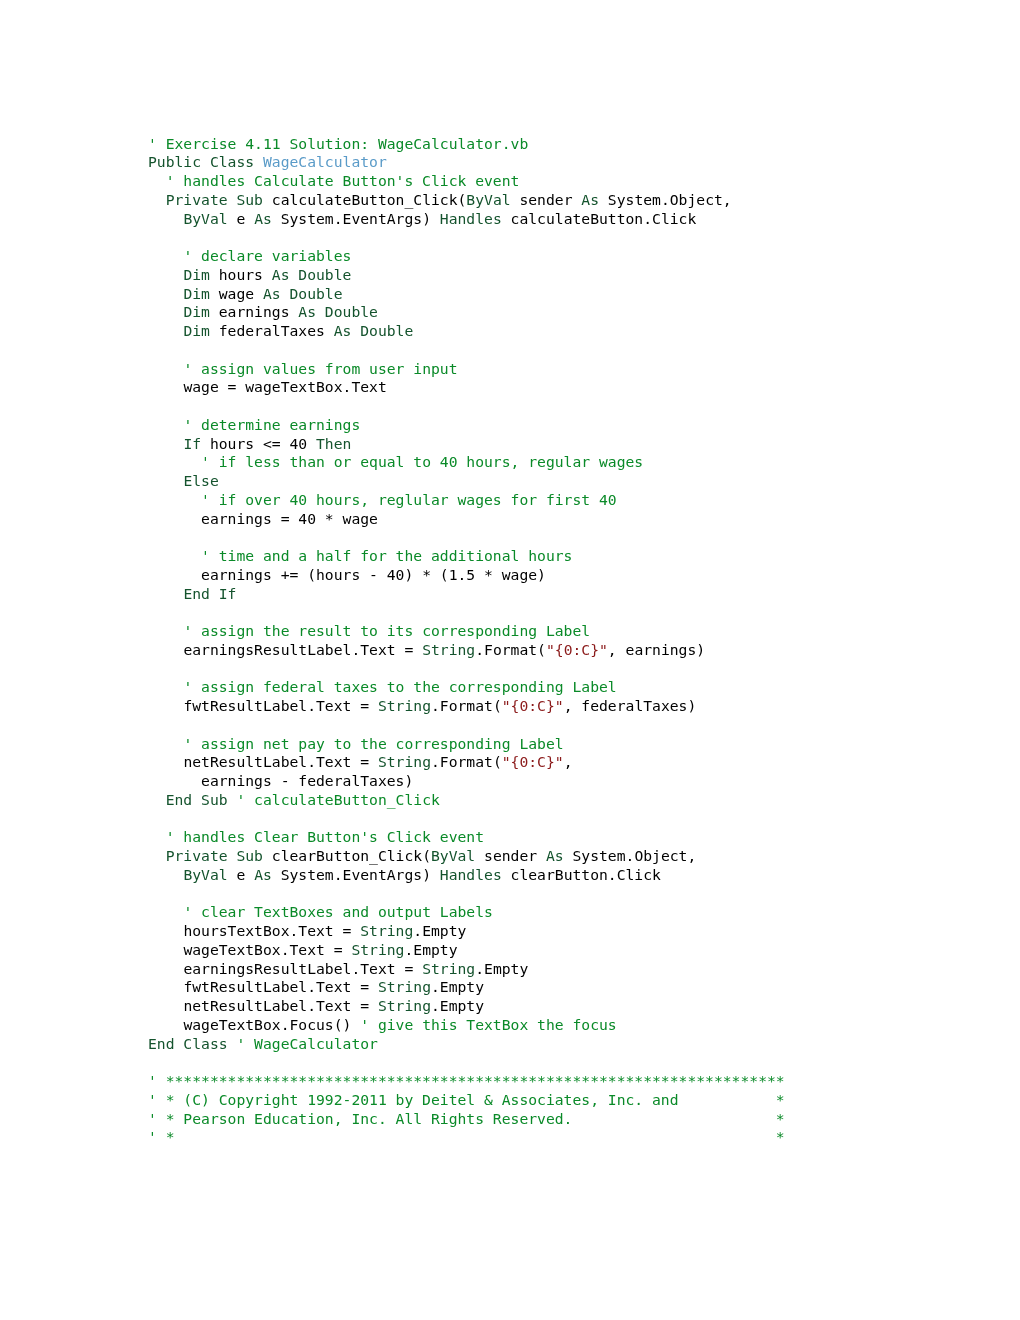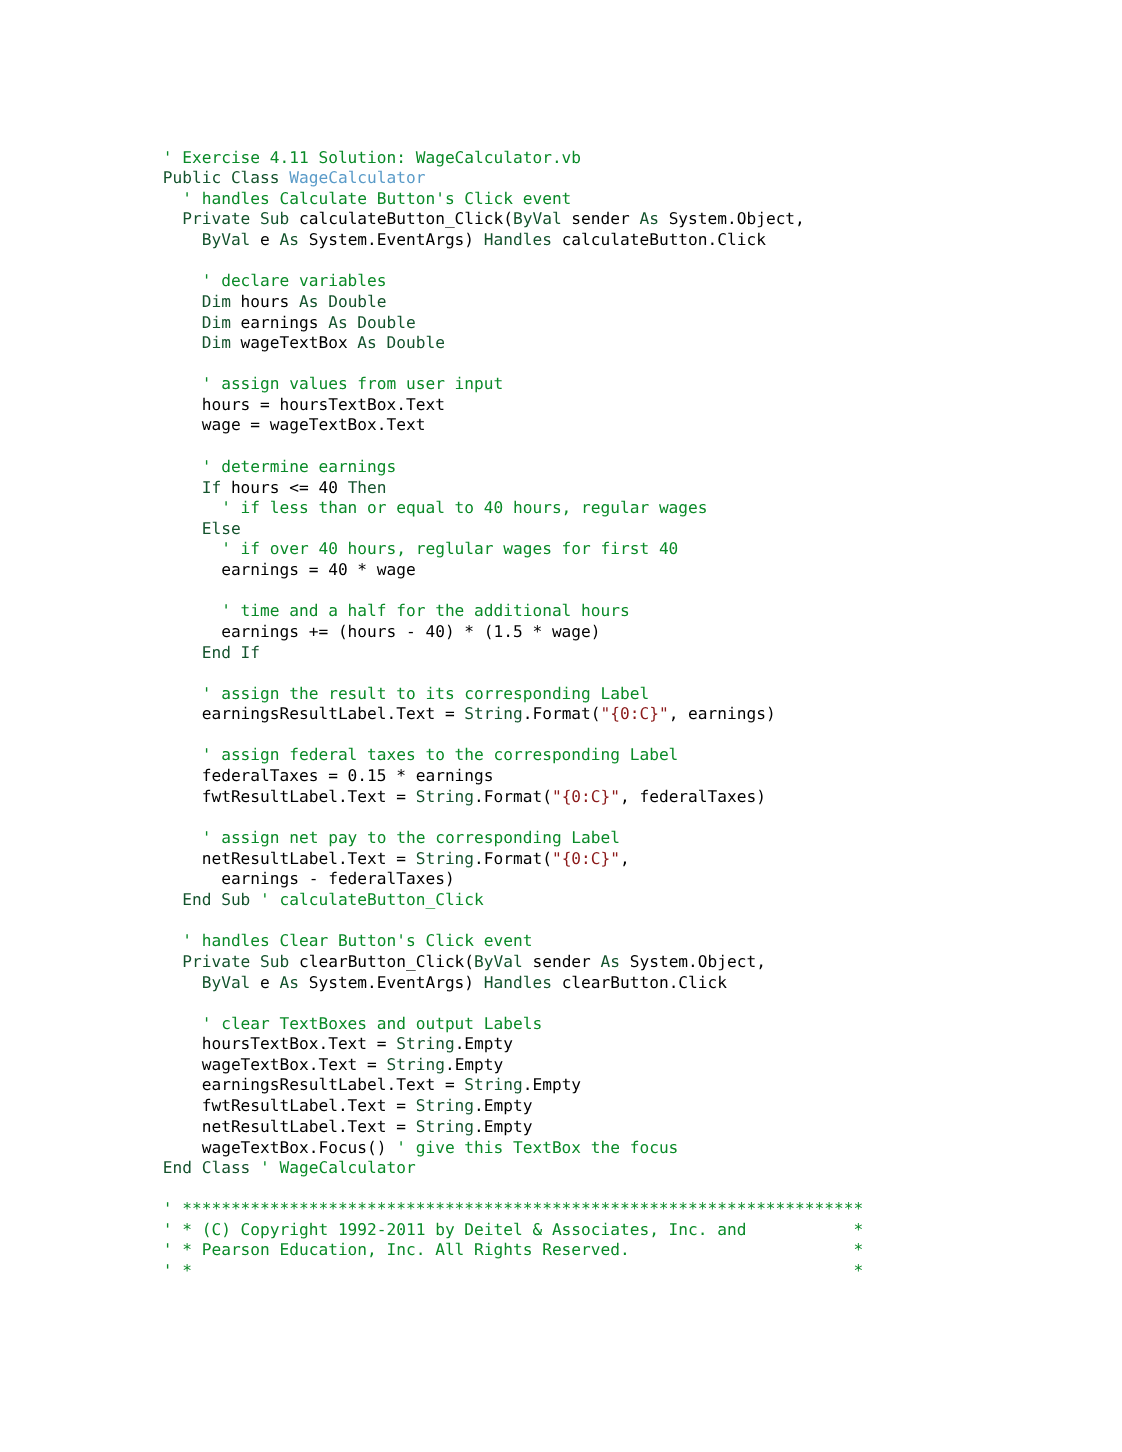--- a/index.html
+++ b/index.html
@@ -51,43 +51,42 @@
 
 <div id="page">
   <pre id="listing"><span class="ln"><span class="t-comment">' Exercise 4.11 Solution: WageCalculator.vb</span>
 </span><span class="ln"><span class="t-kw">Public Class </span><span class="t-type">WageCalculator</span>
 </span><span class="ln">  <span class="t-comment">' handles Calculate Button's Click event</span>
 </span><span class="ln">  <span class="t-kw">Private Sub </span><span class="t-plain">calculateButton_Click(</span><span class="t-kw">ByVal</span><span class="t-plain"> sender </span><span class="t-kw">As</span><span class="t-plain"> System.Object,</span>
 </span><span class="ln">    <span class="t-kw">ByVal</span><span class="t-plain"> e </span><span class="t-kw">As</span><span class="t-plain"> System.EventArgs) </span><span class="t-kw">Handles</span><span class="t-plain"> calculateButton.Click</span>
 </span><span class="ln blank">
 </span><span class="ln">    <span class="t-comment">' declare variables</span>
 </span><span class="ln">    <span class="t-kw">Dim</span><span class="t-plain"> hours </span><span class="t-kw">As Double</span>
+</span><span class="ln">    <span class="t-kw">Dim</span><span class="t-plain"> wage </span><span class="t-kw">As Double</span>
 </span><span class="ln">    <span class="t-kw">Dim</span><span class="t-plain"> earnings </span><span class="t-kw">As Double</span>
-</span><span class="ln">    <span class="t-kw">Dim</span><span class="t-plain"> wageTextBox </span><span class="t-kw">As Double</span>
+</span><span class="ln">    <span class="t-kw">Dim</span><span class="t-plain"> federalTaxes </span><span class="t-kw">As Double</span>
 </span><span class="ln blank">
 </span><span class="ln">    <span class="t-comment">' assign values from user input</span>
-</span><span class="ln">    <span class="t-plain">hours = hoursTextBox.Text</span>
 </span><span class="ln">    <span class="t-plain">wage = wageTextBox.Text</span>
 </span><span class="ln blank">
 </span><span class="ln">    <span class="t-comment">' determine earnings</span>
 </span><span class="ln">    <span class="t-kw">If</span><span class="t-plain"> hours &lt;= 40 </span><span class="t-kw">Then</span>
 </span><span class="ln">      <span class="t-comment">' if less than or equal to 40 hours, regular wages</span>
 </span><span class="ln">    <span class="t-kw">Else</span>
 </span><span class="ln">      <span class="t-comment">' if over 40 hours, reglular wages for first 40</span>
 </span><span class="ln">      <span class="t-plain">earnings = 40 * wage</span>
 </span><span class="ln blank">
 </span><span class="ln">      <span class="t-comment">' time and a half for the additional hours</span>
 </span><span class="ln">      <span class="t-plain">earnings += (hours - 40) * (1.5 * wage)</span>
 </span><span class="ln">    <span class="t-kw">End If</span>
 </span><span class="ln blank">
 </span><span class="ln">    <span class="t-comment">' assign the result to its corresponding Label</span>
 </span><span class="ln">    <span class="t-plain">earningsResultLabel.Text = </span><span class="t-kw">String</span><span class="t-plain">.Format(</span><span class="t-str">"{0:C}"</span><span class="t-plain">, earnings)</span>
 </span><span class="ln blank">
 </span><span class="ln">    <span class="t-comment">' assign federal taxes to the corresponding Label</span>
-</span><span class="ln">    <span class="t-plain">federalTaxes = 0.15 * earnings</span>
 </span><span class="ln">    <span class="t-plain">fwtResultLabel.Text = </span><span class="t-kw">String</span><span class="t-plain">.Format(</span><span class="t-str">"{0:C}"</span><span class="t-plain">, federalTaxes)</span>
 </span><span class="ln blank">
 </span><span class="ln">    <span class="t-comment">' assign net pay to the corresponding Label</span>
 </span><span class="ln">    <span class="t-plain">netResultLabel.Text = </span><span class="t-kw">String</span><span class="t-plain">.Format(</span><span class="t-str">"{0:C}"</span><span class="t-plain">,</span>
 </span><span class="ln">      <span class="t-plain">earnings - federalTaxes)</span>
 </span><span class="ln">  <span class="t-kw">End Sub </span><span class="t-comment">' calculateButton_Click</span>
 </span><span class="ln blank">
 </span><span class="ln">  <span class="t-comment">' handles Clear Button's Click event</span>
 </span><span class="ln">  <span class="t-kw">Private Sub </span><span class="t-plain">clearButton_Click(</span><span class="t-kw">ByVal</span><span class="t-plain"> sender </span><span class="t-kw">As</span><span class="t-plain"> System.Object,</span>
 </span><span class="ln">    <span class="t-kw">ByVal</span><span class="t-plain"> e </span><span class="t-kw">As</span><span class="t-plain"> System.EventArgs) </span><span class="t-kw">Handles</span><span class="t-plain"> clearButton.Click</span>

